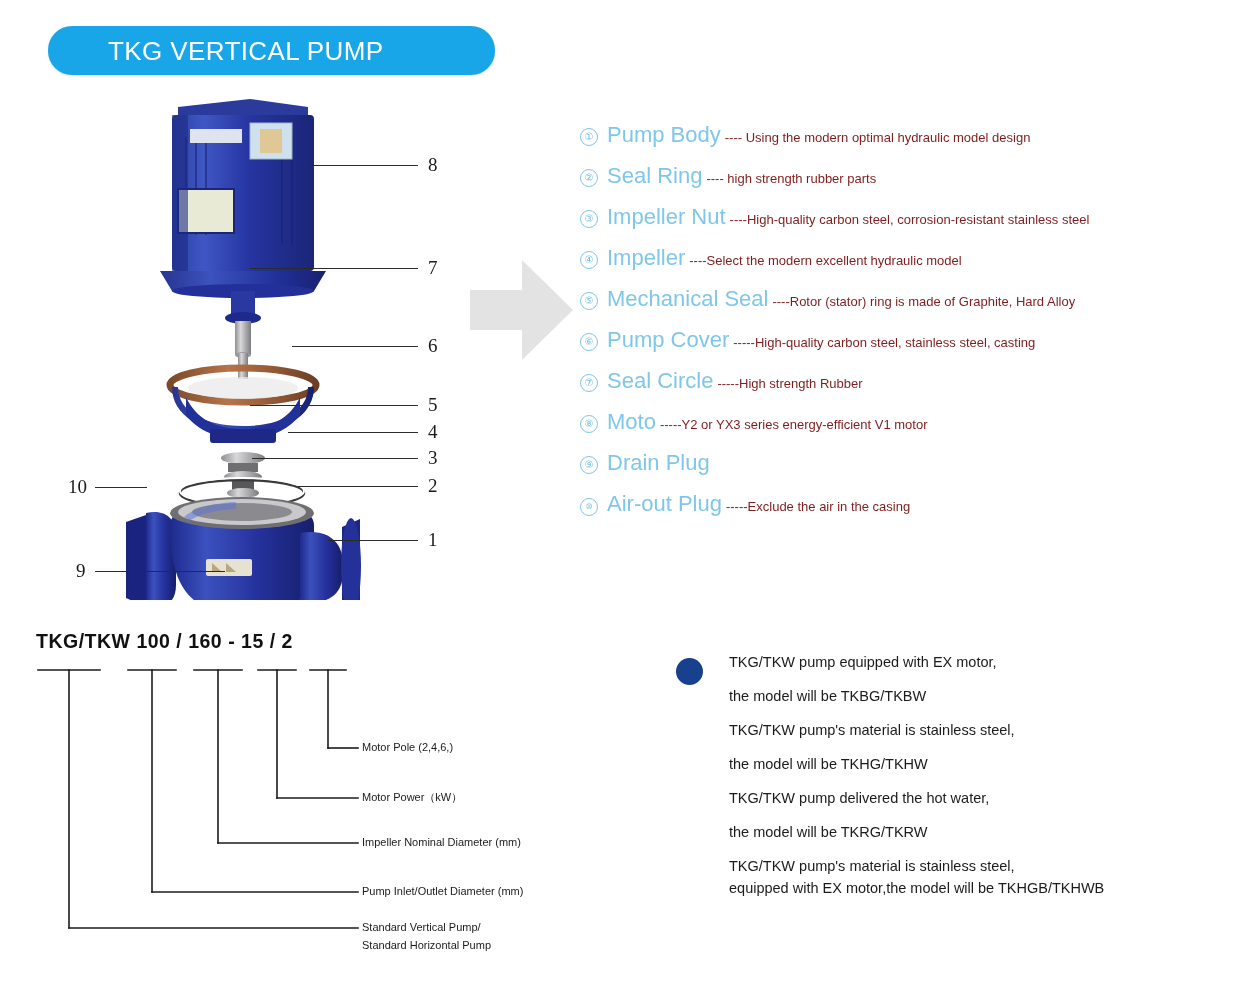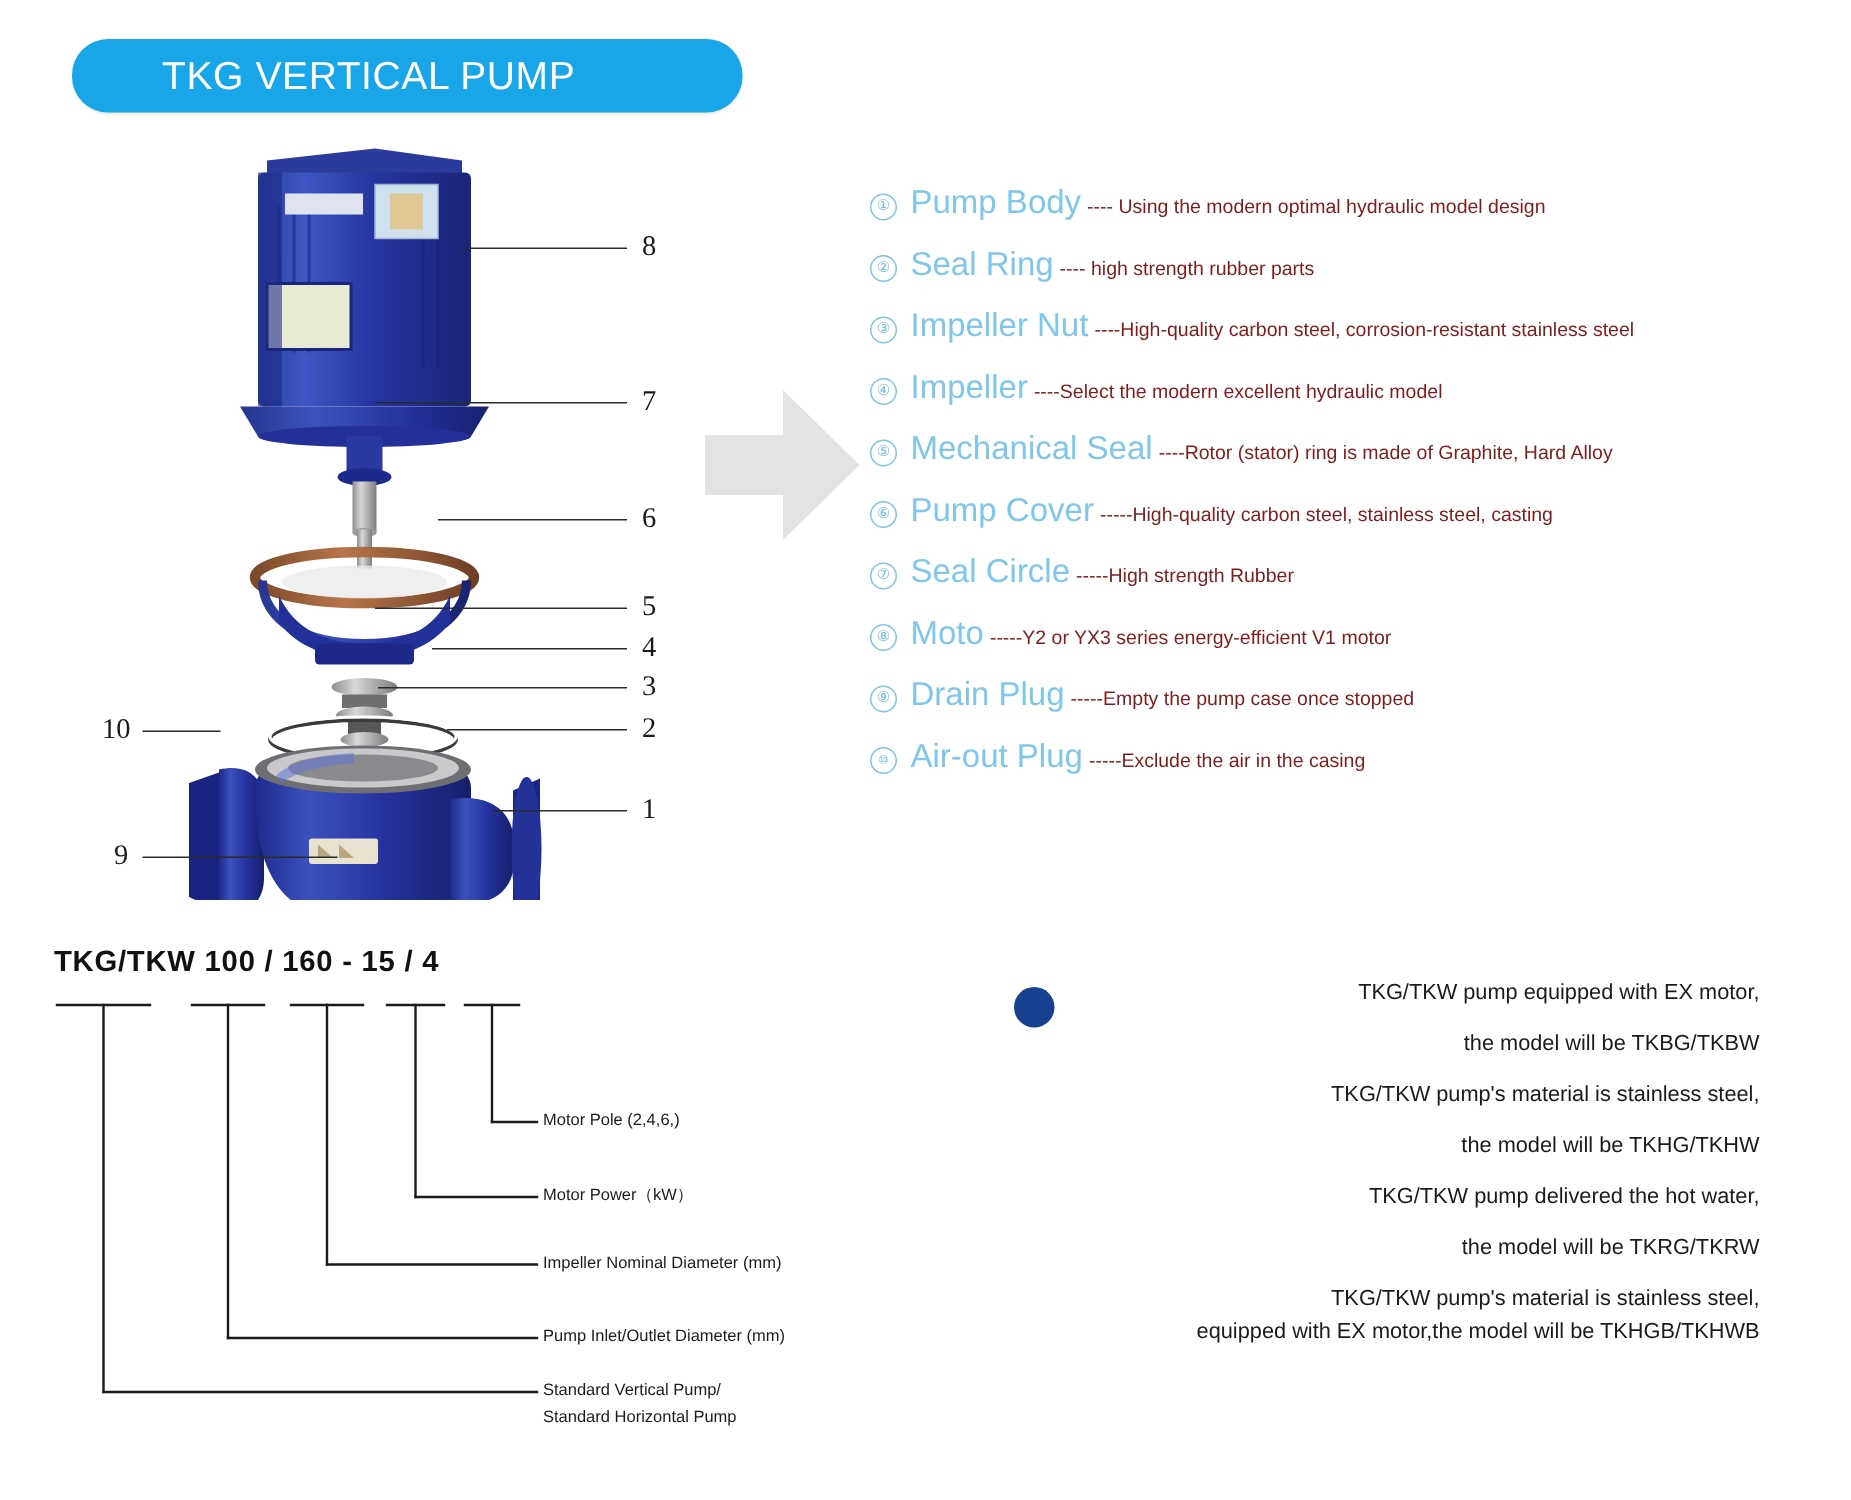--- a/index.html
+++ b/index.html
@@ -139,24 +139,23 @@
     position: absolute;
     left: 0;
     top: 6px;
     width: 27px;
     height: 27px;
     border-radius: 50%;
     background: #17418f;
   }
   #notes-lines {
     position: absolute;
-    left: 27px;
+    left: 53px;
     top: 0;
     width: 470px;
-    text-align: right;
   }
   .note-line {
     font-size: 14.5px;
     color: #1b1b1b;
     white-space: nowrap;
     height: 34px;
     line-height: 20px;
   }
   .note-line.tight { height: 22px; }
 </style>
@@ -402,33 +401,32 @@
 
   <div class="legend-row">
     <span class="legend-num">⑧</span>
     <span class="legend-part">Moto</span>
     <span class="legend-desc">-----Y2 or YX3 series energy-efficient V1 motor</span>
   </div>
 
   <div class="legend-row">
     <span class="legend-num">⑨</span>
     <span class="legend-part">Drain Plug</span>
-    <span class="legend-desc">-----Empty the pump case once stopped</span>
   </div>
 
   <div class="legend-row">
     <span class="legend-num wide">⑩</span>
     <span class="legend-part">Air-out Plug</span>
     <span class="legend-desc">-----Exclude the air in the casing</span>
   </div>
 </div>
 
 <div id="model-breakdown">
 
-  <span id="model-code">TKG/TKW  100  /  160  -  15  /  4</span>
+  <span id="model-code">TKG/TKW  100  /  160  -  15  /  2</span>
 
   <svg class="bracket-svg" width="600" height="330" viewBox="0 0 600 330">
     <g stroke="#1b1b1b" stroke-width="1.6" fill="none" stroke-linecap="square">
 
       <line x1="10" y1="40" x2="72" y2="40"></line>
       <line x1="100" y1="40" x2="148" y2="40"></line>
       <line x1="166" y1="40" x2="214" y2="40"></line>
       <line x1="230" y1="40" x2="268" y2="40"></line>
       <line x1="282" y1="40" x2="318" y2="40"></line>
 

